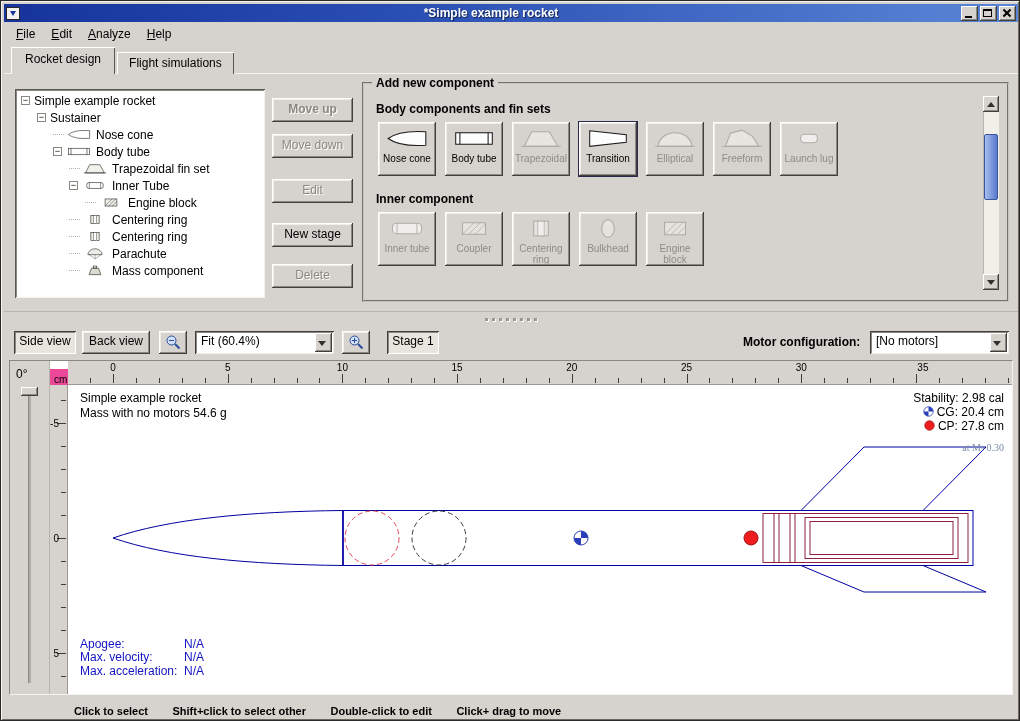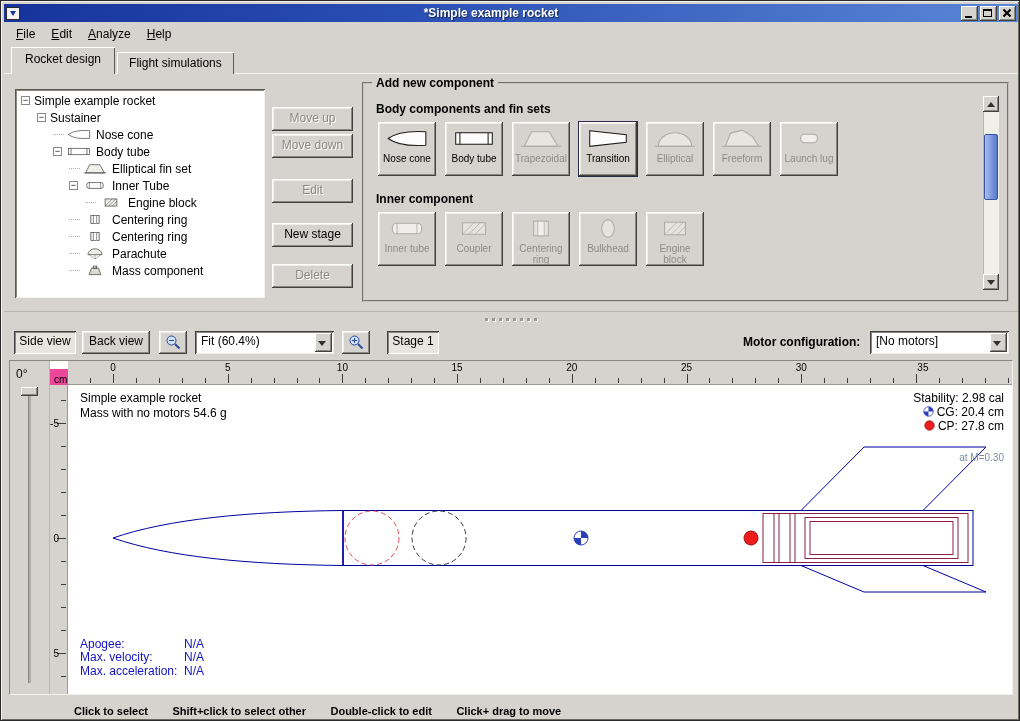--- a/index.html
+++ b/index.html
@@ -124,21 +124,21 @@
   .hlabel { position:absolute; top:1px; transform:translateX(-50%); font-size:10px; color:#000; }
   .vruler { position:absolute; left:40px; top:24px; width:18px; height:309px; background:#d6d3ce; border-right:1px solid #9a9890; }
   .vtick { position:absolute; right:1px; width:5px; height:1px; background:#3c3c3c; }
   .vtick.major { width:9px; }
   .vlabel { position:absolute; right:8px; transform:translateY(-50%); font-size:10px; color:#000; }
   .drawing { position:absolute; left:58px; top:24px; width:944px; height:309px; background:#fff; overflow:hidden; }
 
   .info-block { position:absolute; left:12px; top:6px; font-size:12px; line-height:15px; color:#000; }
   .stab-block { position:absolute; right:8px; top:6px; text-align:right; font-size:12px; line-height:14px; color:#000; }
   .stab-row svg { vertical-align:-1px; margin-right:3px; }
-  .mach { font-size:10px; color:#7a8aa8; margin-top:18px; }
+  .mach { font-size:10px; color:#7a8aa8; margin-top:8px;font-family:Liberation Serif, serif; }
   .flight-block { position:absolute; left:12px; bottom:16px; font-size:12px; line-height:13.5px; color:#1212c4; }
   .flight-row .fl { display:inline-block; width:104px; }
 
   
   .statusbar { position:absolute; left:3px; top:696px; width:1014px; height:21px; padding:4px 0 0 70px; }
   .statusbar span { font-size:11px; font-weight:bold; margin-right:20px; }
 </style>
 </head>
 <body>
 
@@ -202,21 +202,21 @@
         <span class="tlabel">Body tube</span>
       </div>
       <div class="tree-row" style="padding-left: 52px;">
         <span class="connector"></span>
         <span class="ticon">
           <svg viewBox="0 0 40 22">
             <path d="M4 18.5 L11 4.5 L28 4.5 L36 18.5 Z" fill="#f2f0ea" stroke="currentColor"></path>
             <line x1="1" y1="18.5" x2="39" y2="18.5" stroke="currentColor"></line>
           </svg>
         </span>
-        <span class="tlabel">Elliptical fin set</span>
+        <span class="tlabel">Trapezoidal fin set</span>
       </div>
       <div class="tree-row" style="padding-left: 52px;">
         <span class="expander">−</span>
         <span class="ticon">
           <svg viewBox="0 0 40 22">
             <rect x="6" y="6" width="28" height="10" rx="4" fill="#fdfdfd" stroke="currentColor"></rect>
             <line x1="10.5" y1="6" x2="10.5" y2="16" stroke="currentColor" stroke-width="0.8"></line>
             <line x1="29.5" y1="6" x2="29.5" y2="16" stroke="currentColor" stroke-width="0.8"></line>
           </svg>
         </span>
@@ -268,21 +268,21 @@
           <svg viewBox="0 0 40 22">
             <path d="M14 7 L26 7 L30 18 L10 18 Z" fill="#dddad2" stroke="currentColor"></path>
             <rect x="17" y="3.5" width="6" height="3.5" fill="none" stroke="currentColor"></rect>
           </svg>
         </span>
         <span class="tlabel">Mass component</span>
       </div>
     </div>
 
   <div class="action-col">
-      <div class="btn disabled" style="top: 9px;">Move up</div>
+      <div class="btn disabled" style="top: 0px; font-weight: bold;">Move up</div>
       <div class="btn disabled" style="top: 36px;">Move down</div>
       <div class="btn disabled" style="top: 81px;">Edit</div>
       <div class="btn" style="top: 125px;">New stage</div>
       <div class="btn disabled" style="top: 166px;">Delete</div>
     </div>
 
   <div class="add-group">
     <div class="group-title">Add new component</div>
     <div>
         <div class="group-label">Body components and fin sets</div>

